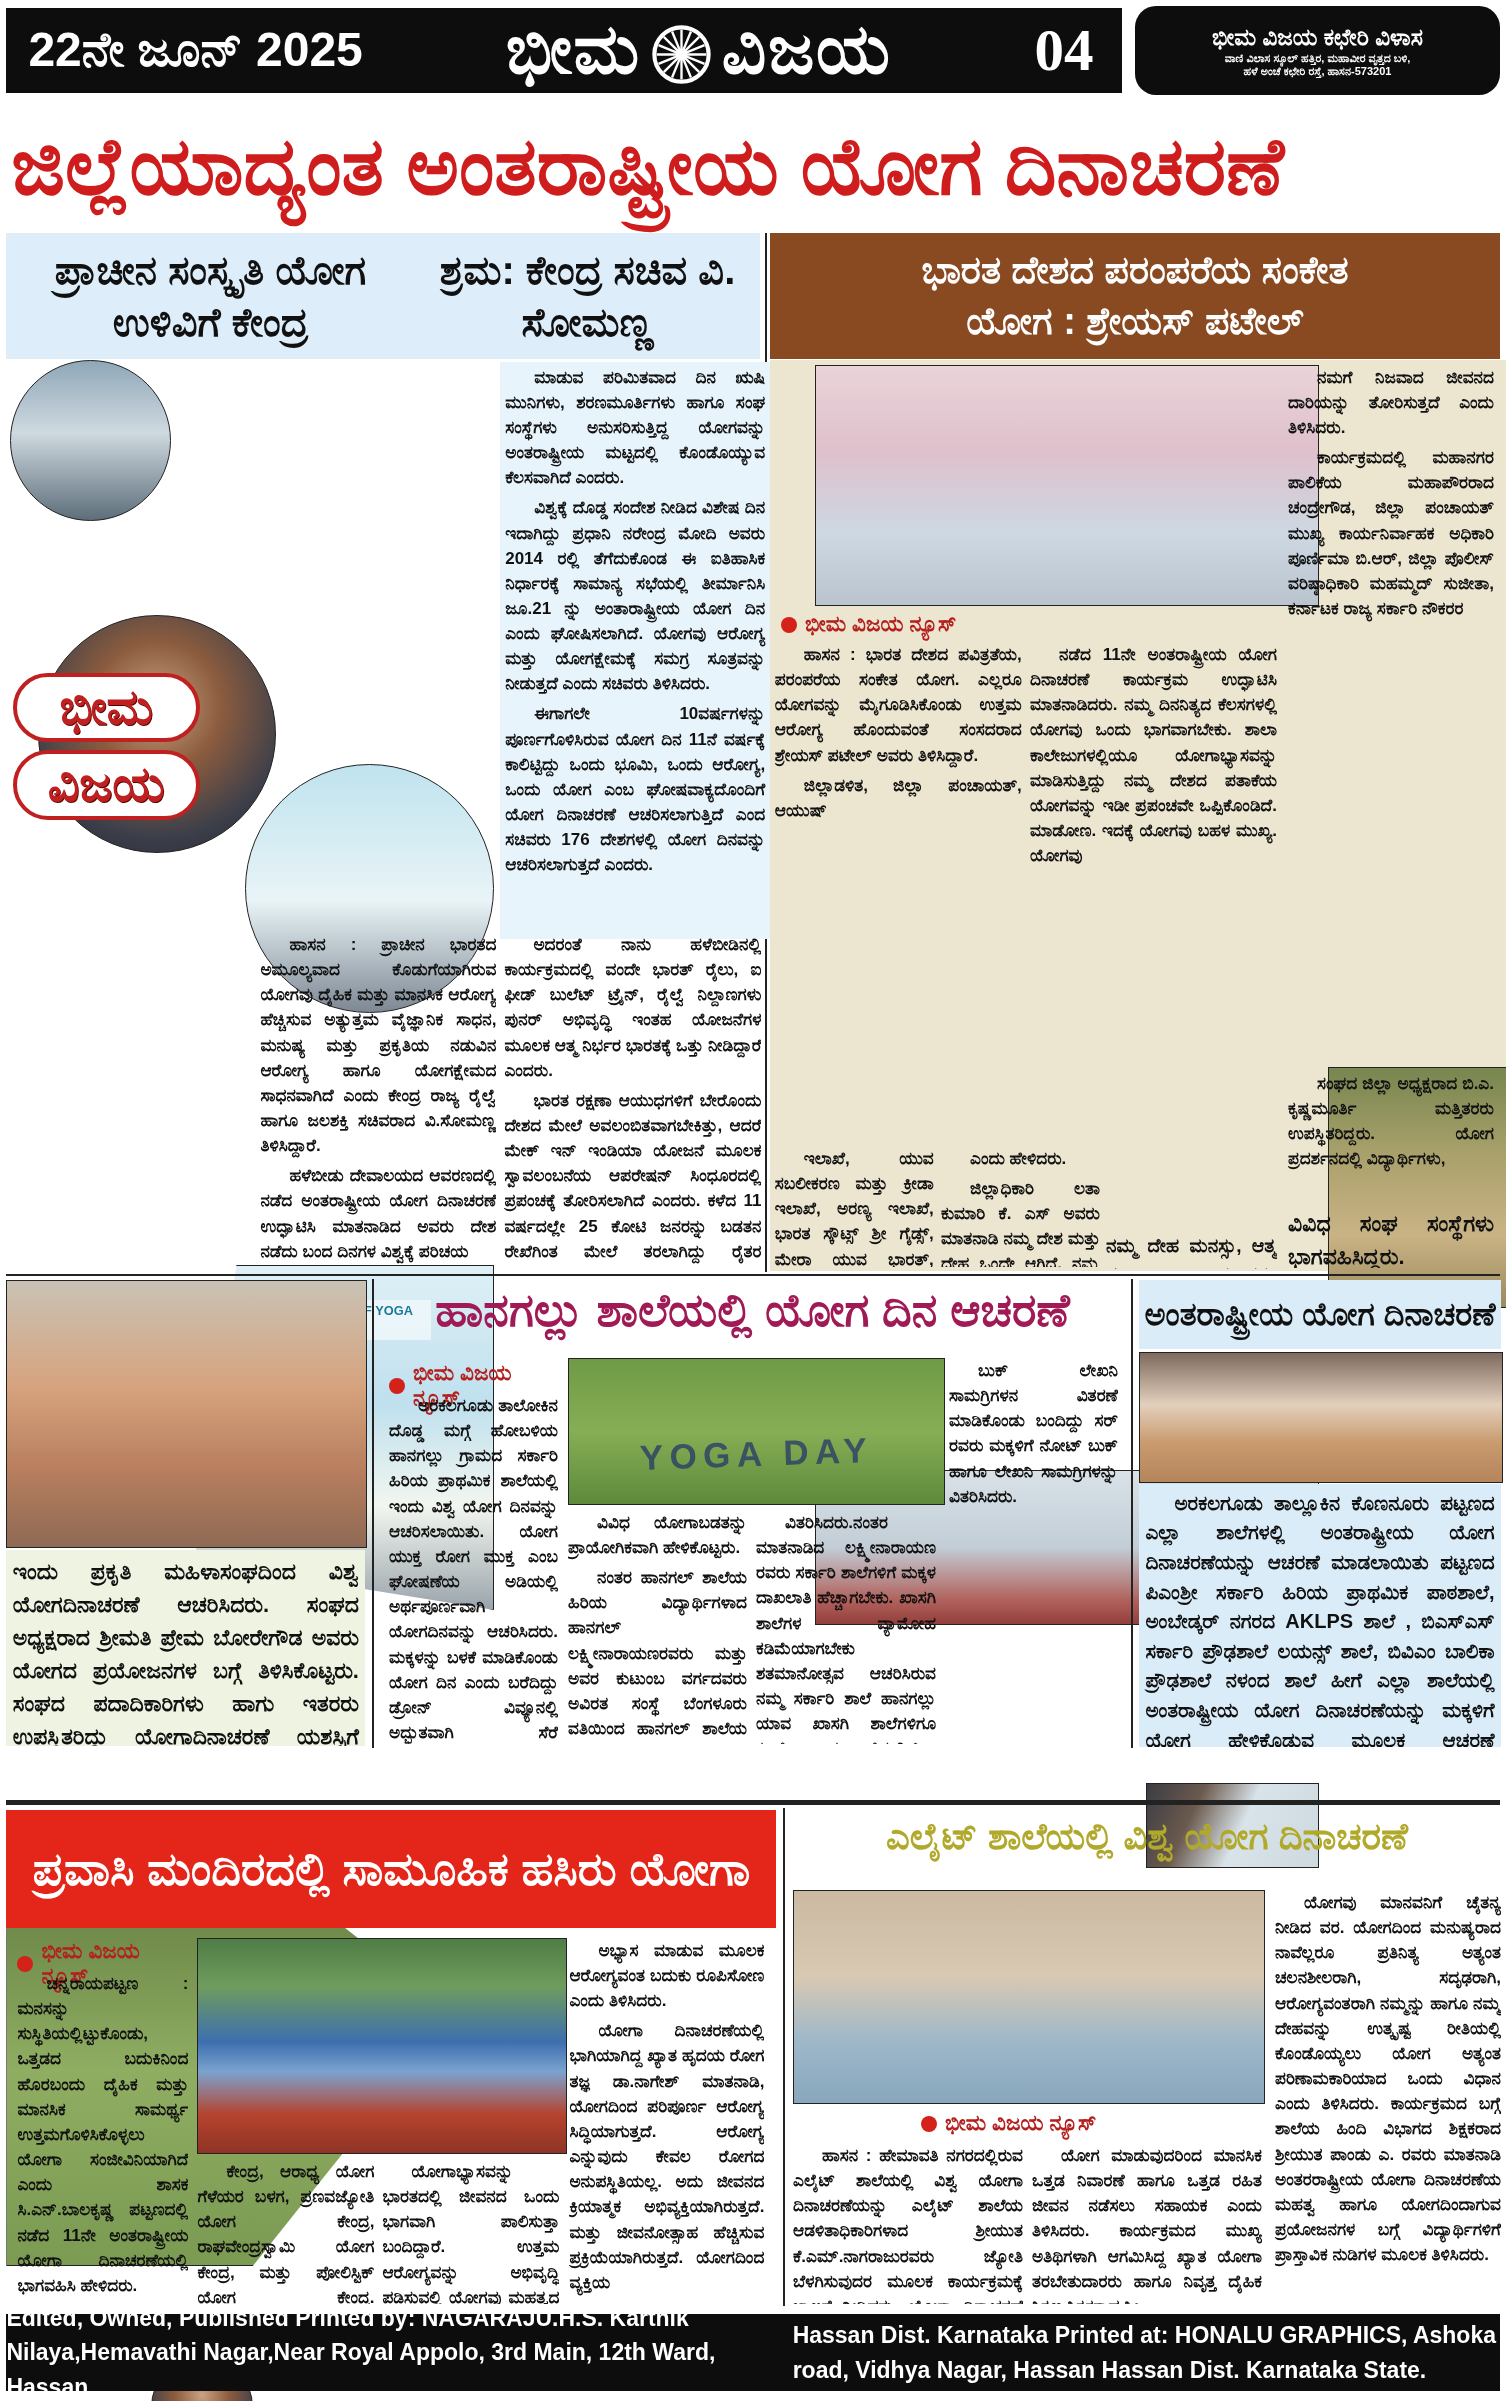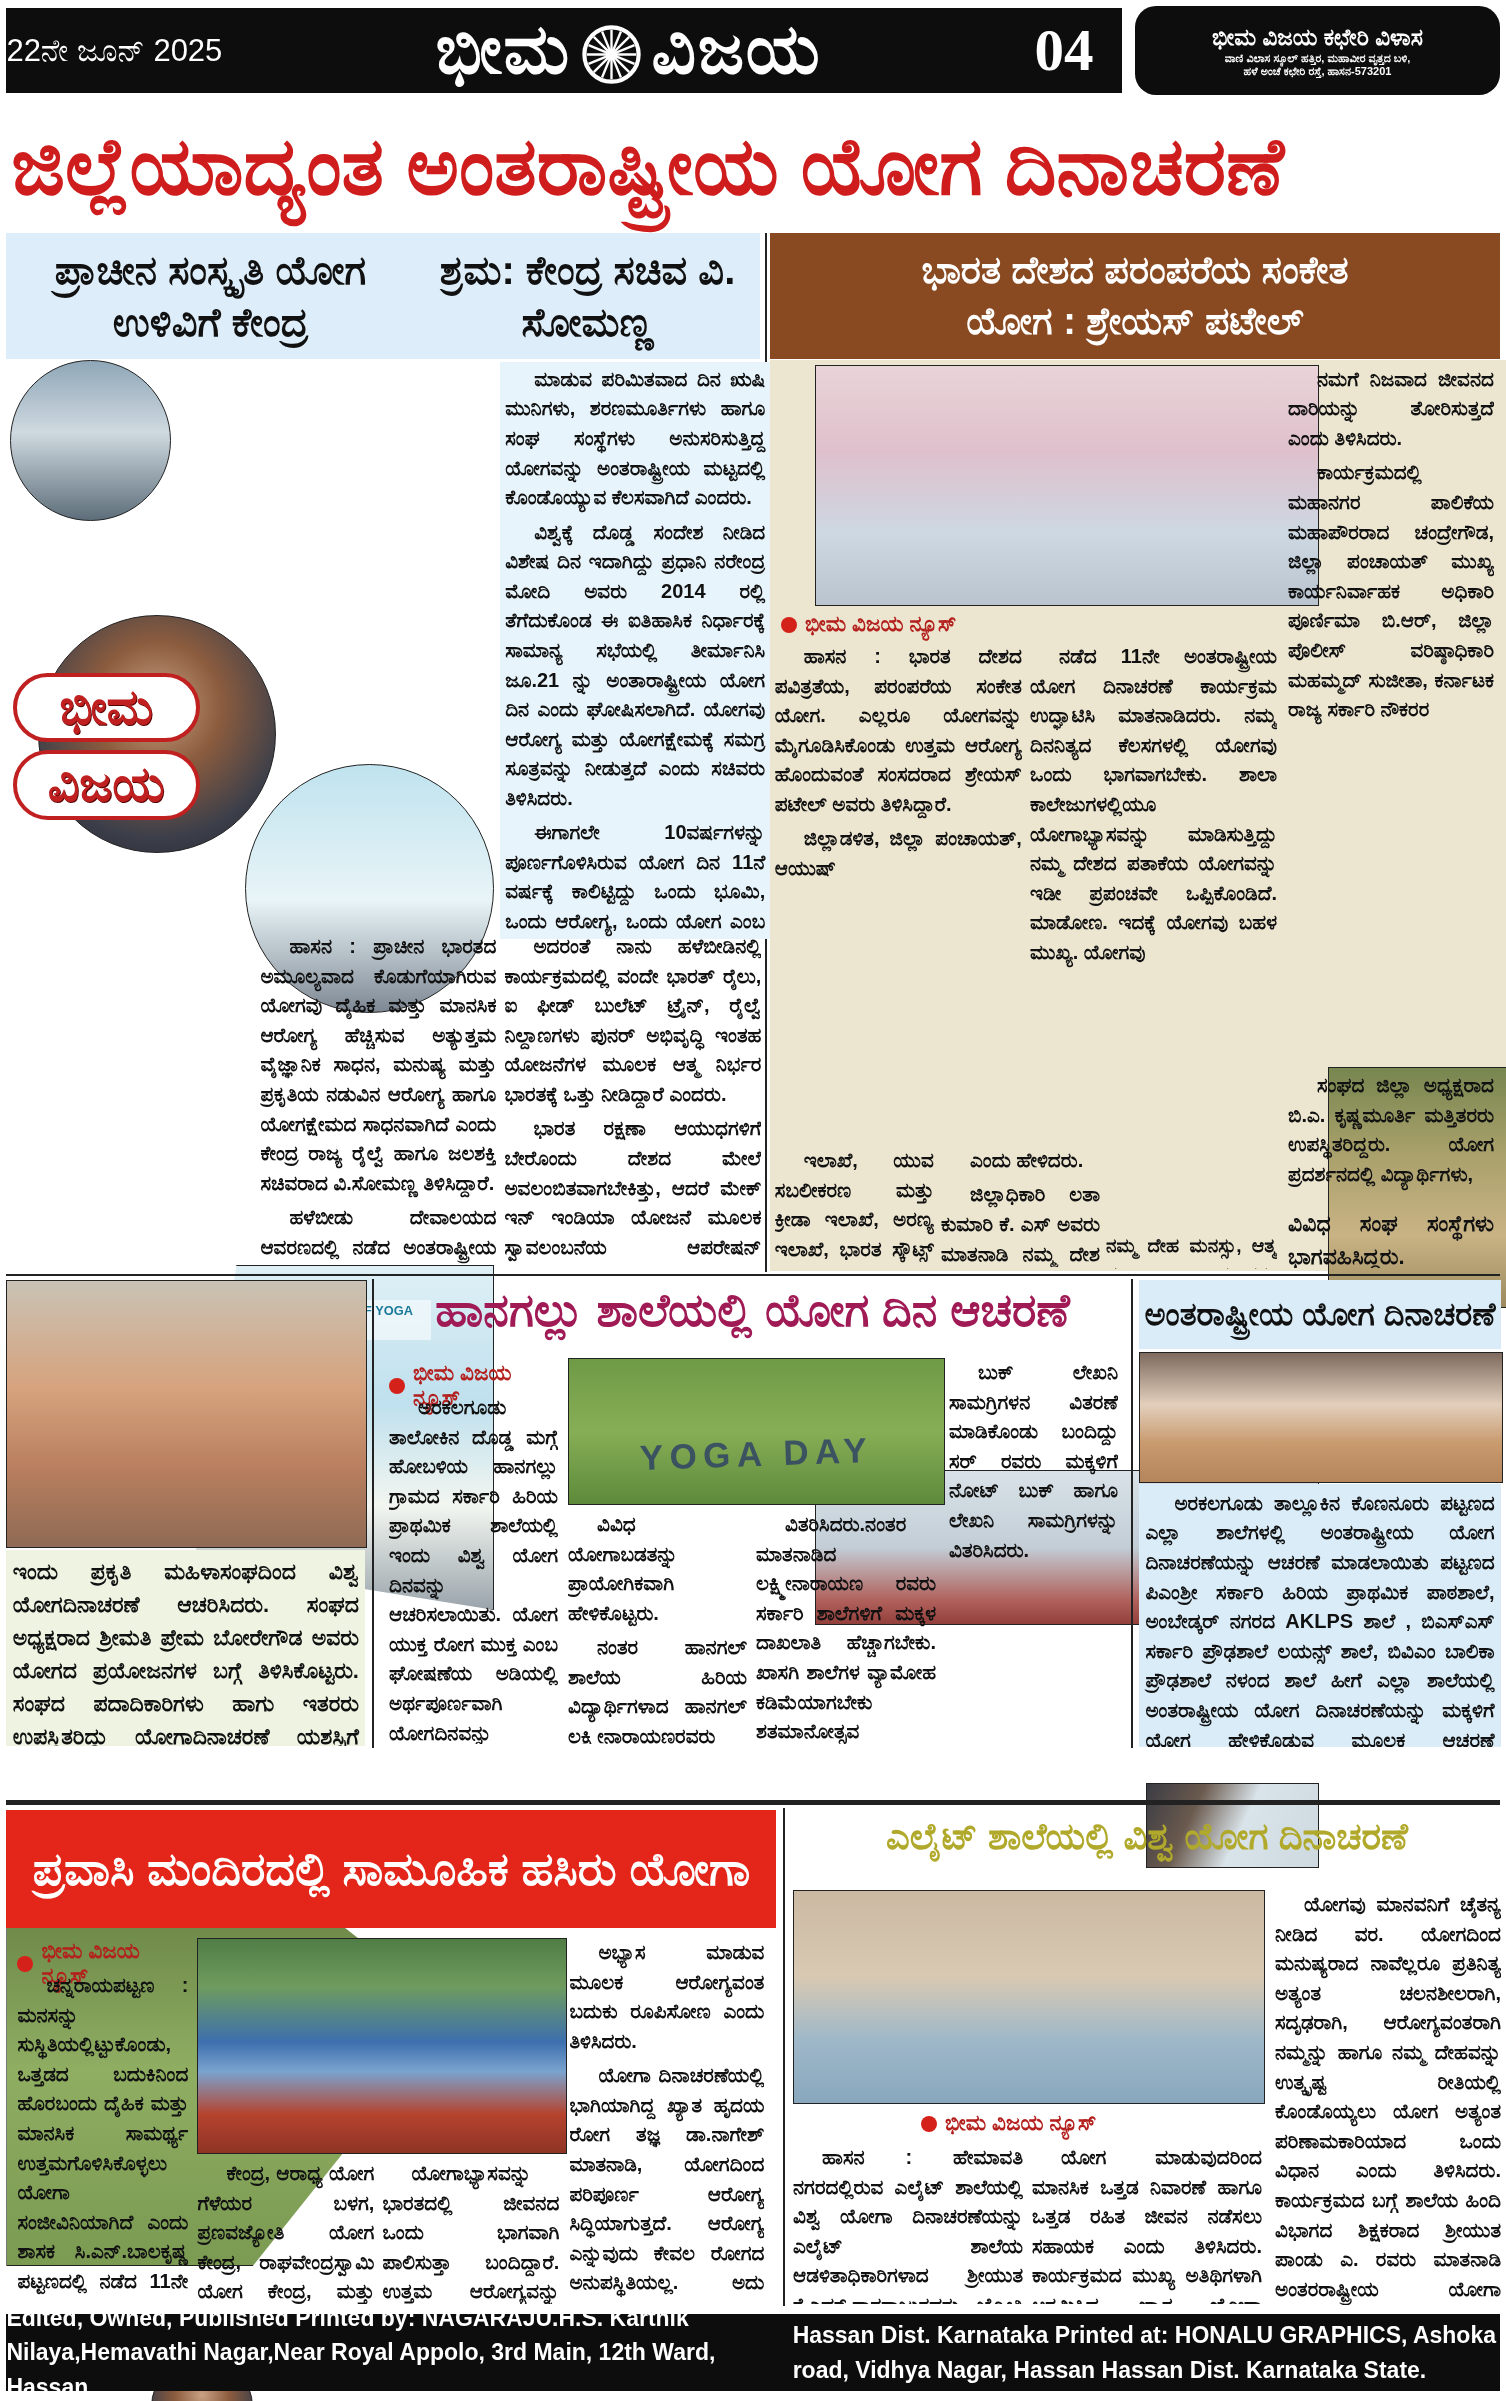--- a/index.html
+++ b/index.html
@@ -1,32 +1,32 @@
 <!DOCTYPE html>
 <html style="font-size:12.8px"><head>
 <meta charset="utf-8">
 <style>
   html,body{margin:0;padding:0;background:#ffffff;}
   body{width:1507px;min-height:2401px;position:relative;font-family:"Liberation Sans","DejaVu Sans",sans-serif;color:#111;}
   .abs{position:absolute;}
   
   .hdr-bar{left:6.4px;top:8px;width:1116px;height:85px;background:#0d0d0d;color:#fff;display:flex;align-items:center;}
-  .hdr-date{font-size:31px;font-weight:normal;white-space:nowrap;}
+  .hdr-date{font-size:48px;font-weight:bold;padding-left:22px;white-space:nowrap;}
   .masthead{flex:1;display:flex;align-items:center;justify-content:center;gap:11px;font-size:69px;font-weight:bold;letter-spacing:1.6px;}
   .chakra{width:59px;height:59px;}
   .page-num{font-family:"Liberation Serif","DejaVu Serif",serif;font-size:59px;padding-right:29px;font-weight:bold;}
   .office-box{left:1135px;top:6.4px;width:365px;height:89px;background:#0d0d0d;border-radius:21px;color:#fff;display:flex;flex-direction:column;align-items:center;justify-content:center;text-align:center;line-height:1.25;}
   .office-title{font-size:23px;font-weight:bold;}
   .office-line{font-size:11px;font-weight:bold;}
   
   .main-head{left:6.4px;top:105px;width:1494px;height:124px;display:flex;align-items:center;justify-content:flex-start;padding-left:4.8px;font-size:80px;font-weight:bold;color:#cf1d1d;white-space:nowrap;}
   .subhead-left{left:6.4px;top:233px;width:754px;height:126px;background:#ddeefa;display:flex;align-items:center;justify-content:center;font-size:40px;font-weight:bold;color:#111;line-height:1.3;text-align:center;}
   .subhead-right{left:770px;top:233px;width:730px;height:126px;background:#8a4a21;display:flex;flex-direction:column;align-items:center;justify-content:center;font-size:38px;font-weight:bold;color:#fff;line-height:1.35;text-align:center;}
   
-  .col{font-size:20px;line-height:1.48;text-align:justify;overflow:hidden;font-weight:600;}
+  .col{font-size:17px;line-height:1.48;text-align:justify;overflow:hidden;font-weight:600;}
   .col p{margin:0 0 4.8px 0;text-indent:29px;}
   .byline{display:flex;align-items:center;gap:8px;font-size:21.5px;font-weight:bold;color:#b3201d;}
   .byline .dot{width:16px;height:16px;border-radius:50%;background:#d42119;flex:0 0 auto;}
   .caption{font-size:22px;font-weight:bold;line-height:1.5;text-align:justify;overflow:hidden;}
   .vrule{width:1.6px;background:#222;}
   .hrule{height:2.4px;background:#222;}
   
   .ph{overflow:hidden;position:relative;border:1.6px solid #222;}
   .ph-stagecircle{border-radius:50%;background:linear-gradient(180deg,#8fa7b8 0%,#cfd9e0 45%,#5d6e7a 100%);}
   .ph-speakercircle{border-radius:50%;background:radial-gradient(circle at 50% 38%,#caa284 0%,#8c5c3e 34%,#3c3f4a 70%,#23252e 100%);}

